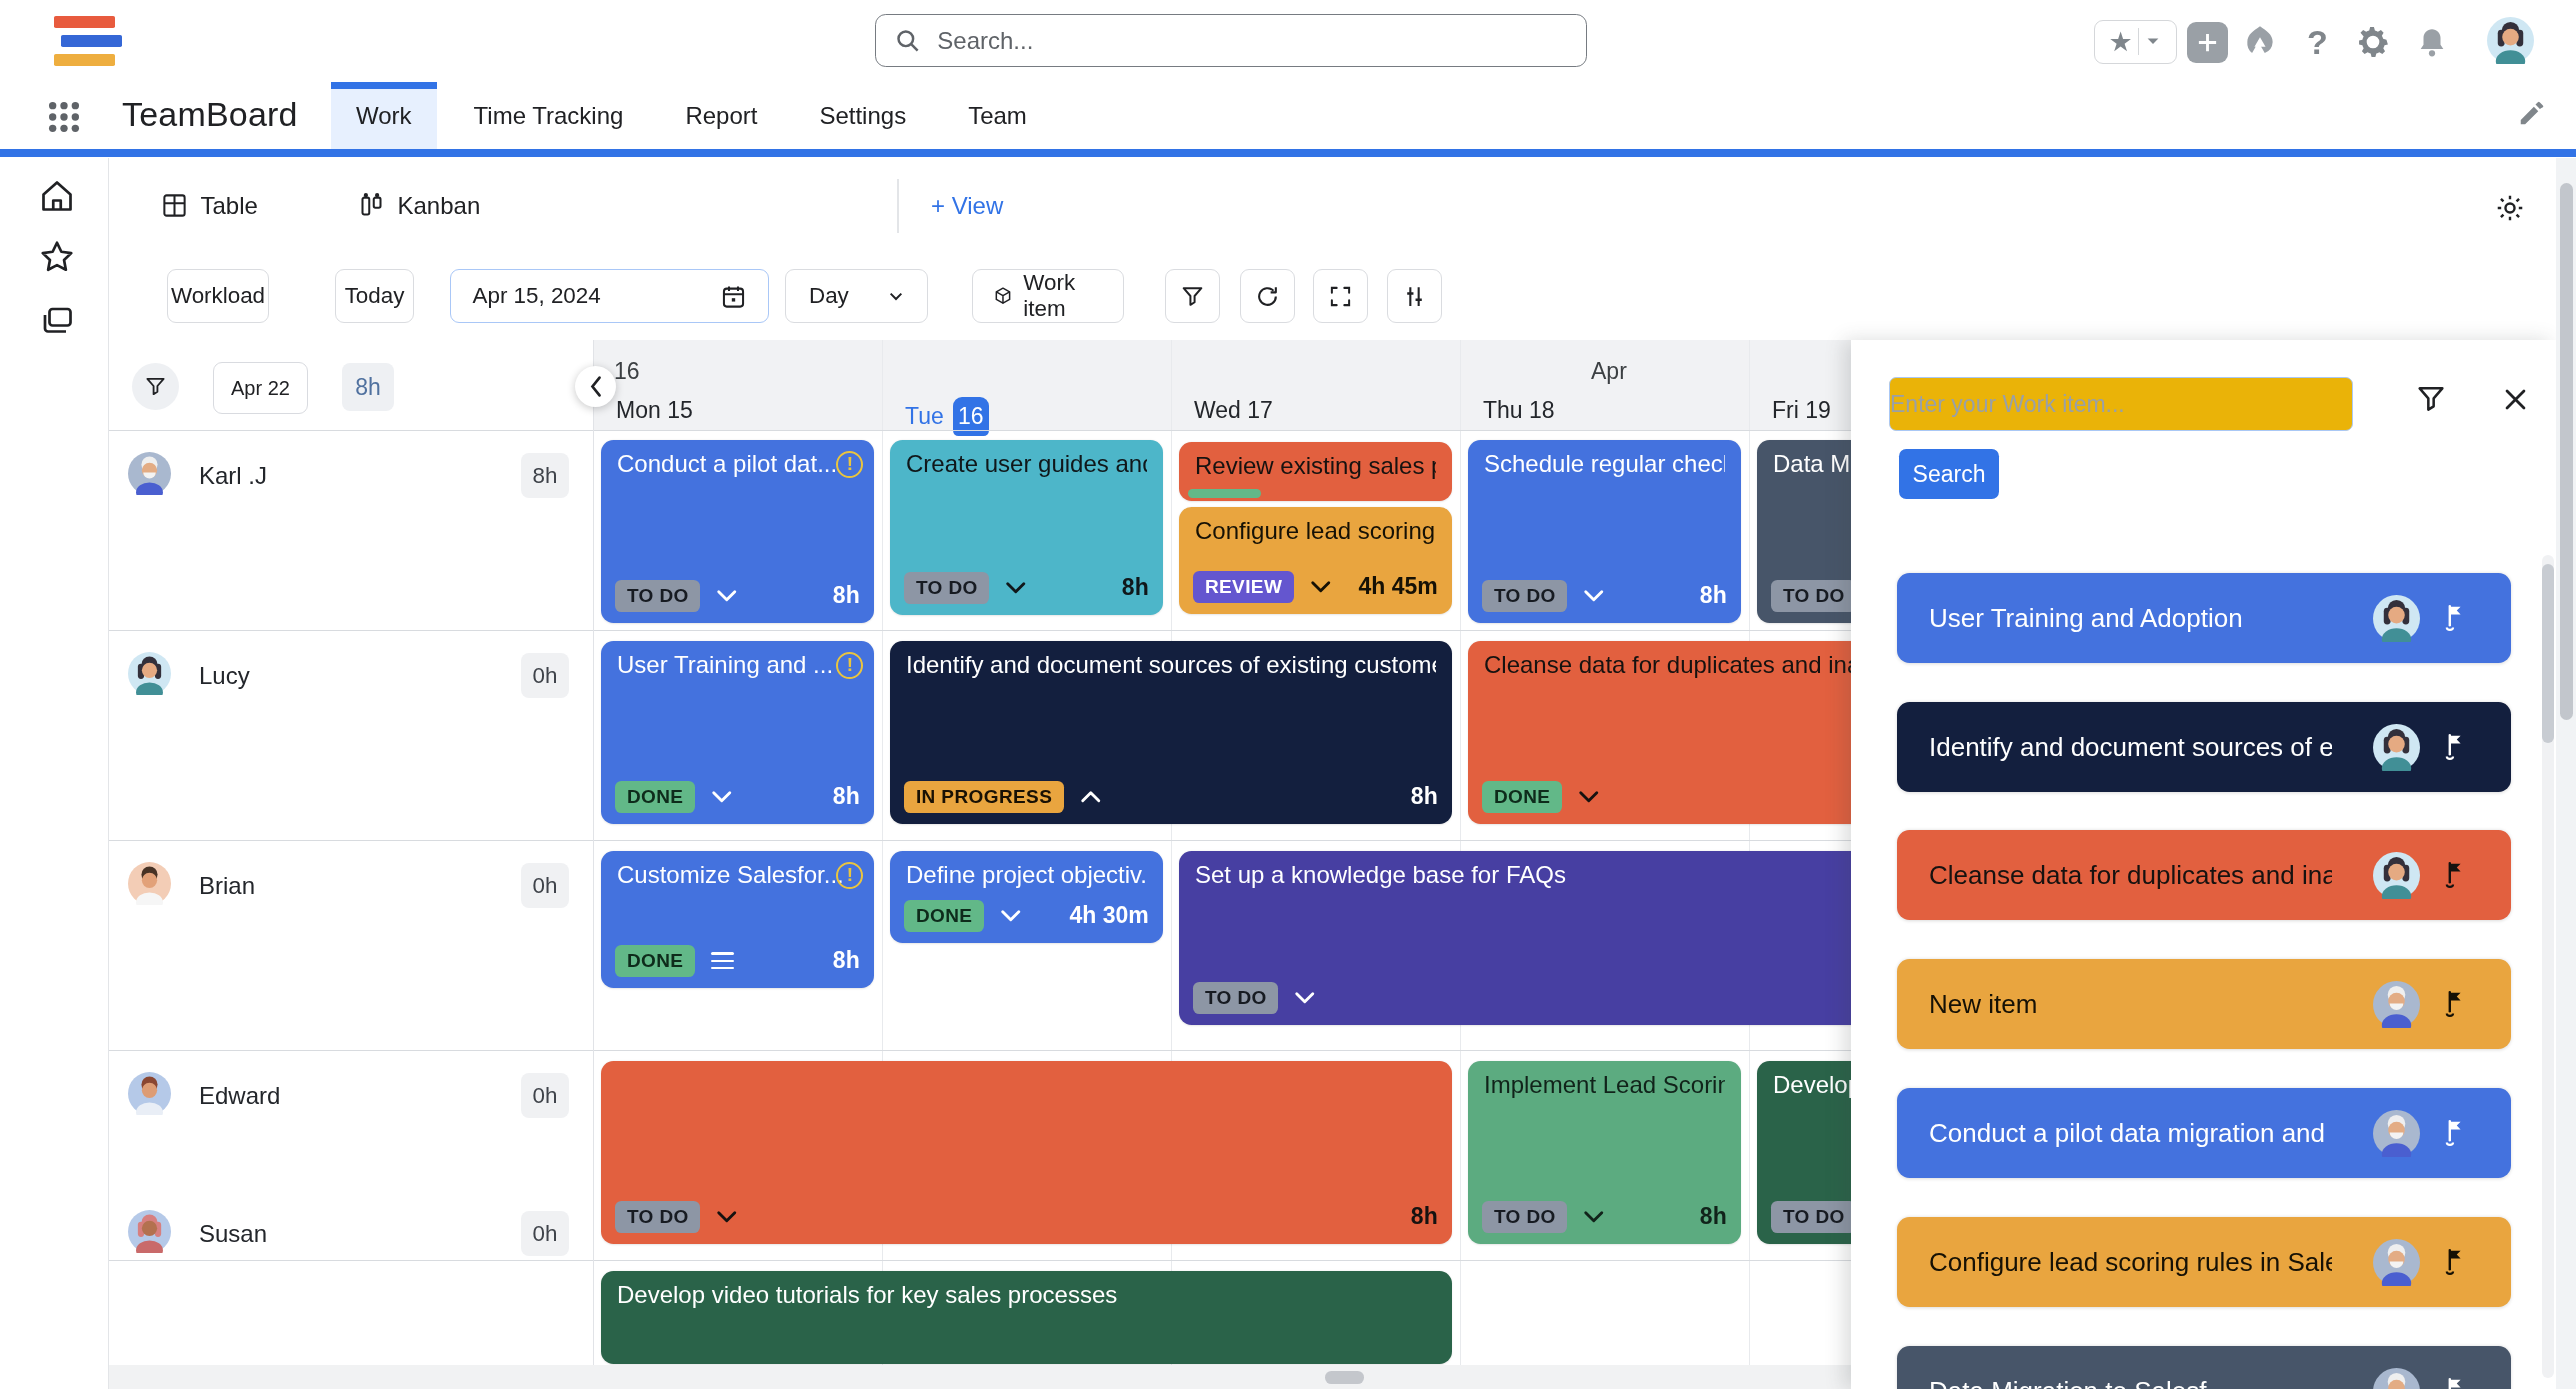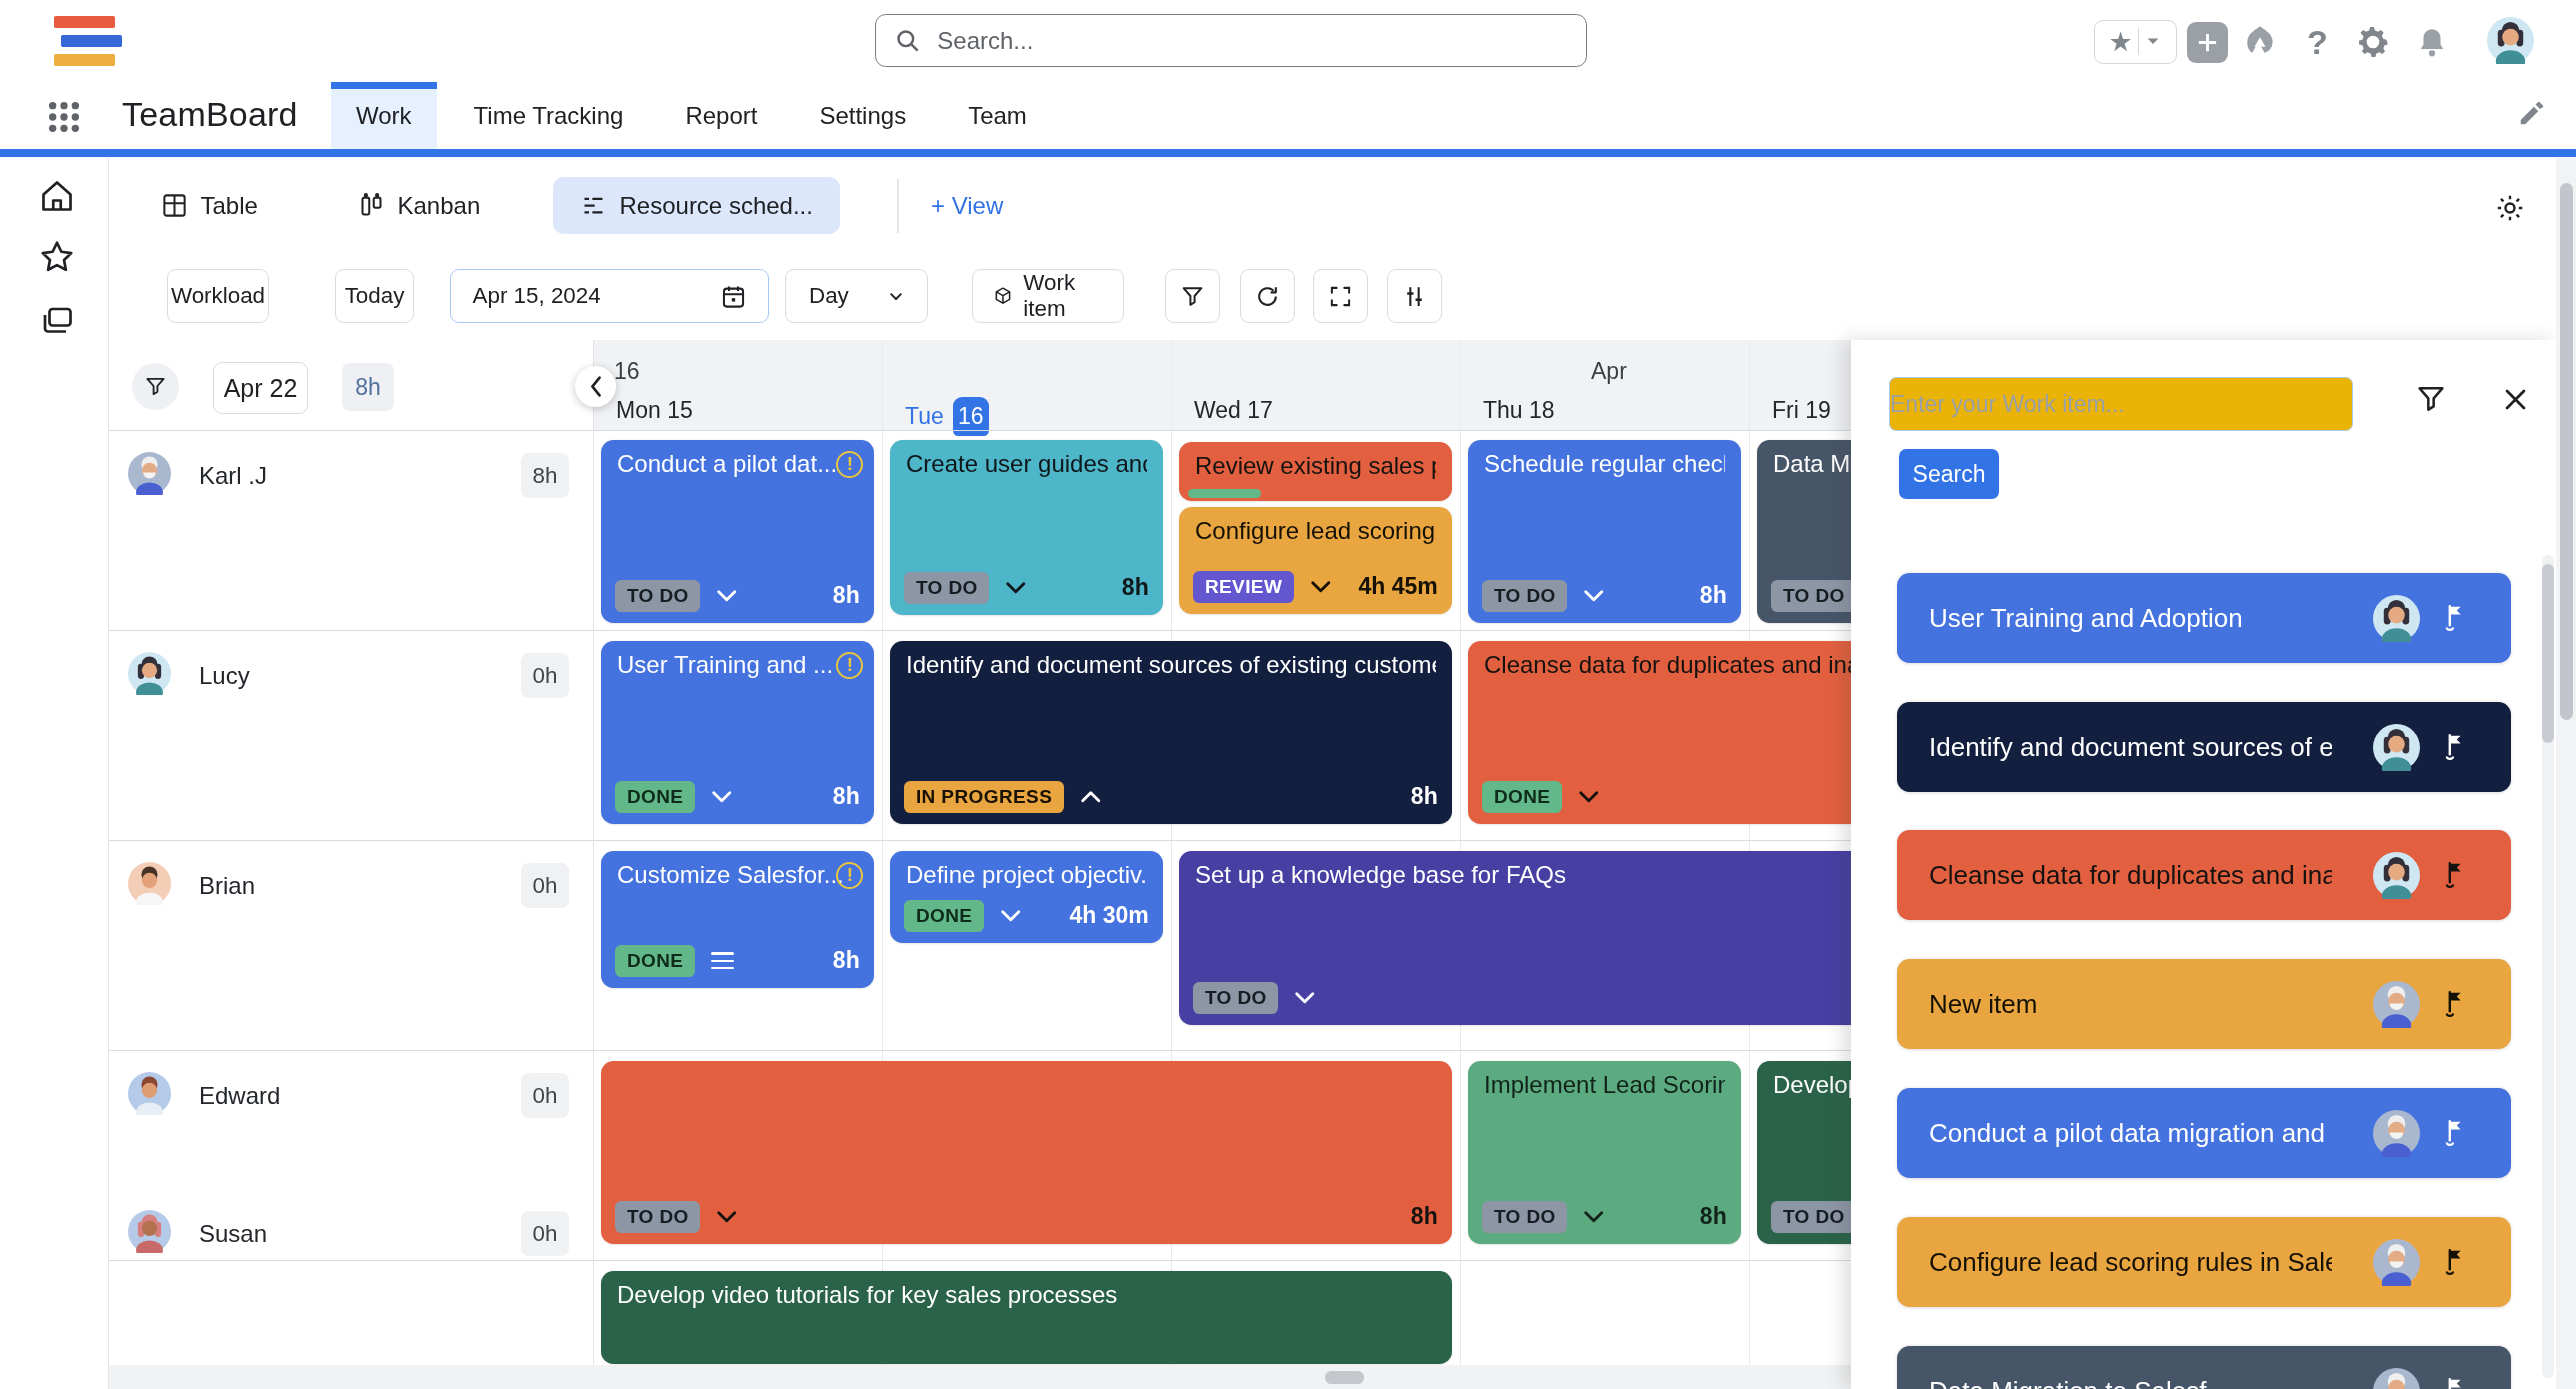--- a/index.html
+++ b/index.html
@@ -47,21 +47,21 @@
   .wk{position:absolute;font-size:23px;color:#3c4043;}
   .dayhead{position:absolute;top:397px;font-size:23px;font-weight:500;color:#23262b;white-space:nowrap;display:flex;align-items:center;gap:9px;}
   .today-name{color:#3273e6;}
   .today-num{display:inline-block;min-width:36px;height:39px;line-height:39px;text-align:center;background:#3273e6;
       color:#fff;border-radius:9px 9px 5.4px 5.4px;font-weight:500;}
   .backbtn{position:absolute;left:575px;top:366px;width:41px;height:41px;border-radius:50%;background:#fff;
       box-shadow:0 1.8px 9px rgba(0,0,0,.22);display:flex;align-items:center;justify-content:center;z-index:3;}
   .filter-circle{position:absolute;left:132px;top:363px;width:47px;height:47px;border-radius:50%;background:#eef0f3;
       display:flex;align-items:center;justify-content:center;}
   .wkfilter{position:absolute;left:213px;top:362px;width:95px;height:52px;box-sizing:border-box;border:0.9px solid #d9dbe0;
-      border-radius:9px;background:#fff;font-size:25px;color:#202124;display:flex;align-items:center;justify-content:center;}
+      border-radius:9px;background:#fff;font-size:20px;color:#202124;display:flex;align-items:center;justify-content:center;}
   .wktotal{position:absolute;left:342px;top:363px;min-width:52px;height:48px;background:#eef0f3;border-radius:8px;
       font-size:23px;color:#50719f;display:flex;align-items:center;justify-content:center;}
 
   
   .rowsep{position:absolute;left:109px;width:1742px;height:0.9px;background:#d8dbdf;}
   .colsep{position:absolute;top:340px;height:1025px;width:0.9px;background:#e8eaed;}
   .namecol-border{position:absolute;left:593px;top:340px;width:0.9px;height:1025px;background:#e1e3e7;}
   .res{position:absolute;left:109px;width:483px;}
   .res .rname{position:absolute;left:90px;top:32px;font-size:24px;font-weight:500;color:#23262b;}
   .res .avatar{position:absolute;left:19px;top:21.5px;}
@@ -250,26 +250,20 @@
     <span>Table</span>
   </div>
   <div class="viewbtn" style="left:358px;top:177px;">
     <svg width="27" height="27" viewBox="0 0 24 24" fill="none" stroke="#202124" stroke-width="1.8">
         <rect x="4" y="5" width="6" height="15" rx="1.5"></rect>
         <rect x="14" y="5" width="6" height="9" rx="1.5"></rect>
         <circle cx="7" cy="2.8" r="1" fill="#202124"></circle>
         <circle cx="17" cy="2.8" r="1" fill="#202124"></circle>
       </svg>
     <span>Kanban</span>
-  </div>
-  <div class="viewbtn pill" style="left:553px;top:177px;">
-    <svg width="27" height="27" viewBox="0 0 24 24" fill="none" stroke="#202124" stroke-width="2">
-        <path d="M4 6h4M11 6h9M4 12h9M4 18h4M11 18h9"></path>
-      </svg>
-    <span>Resource sched...</span>
   </div>
   <div class="a" style="left:897px;top:179px;width:1.8px;height:54px;background:#e3e5e8;"></div>
   <div class="viewbtn addview" style="left:931px;top:177px;">
     <span>+ View</span>
   </div>
   <div class="a" style="left:2494px;top:192px;">
     <svg width="32" height="32" viewBox="0 0 24 24" fill="none" stroke="#202124" stroke-width="1.8">
         <circle cx="12" cy="12" r="3.4"></circle>
         <path d="M12 2.8v2.6M12 18.6v2.6M2.8 12h2.6M18.6 12h2.6M5.2 5.2l1.9 1.9M16.9 16.9l1.9 1.9M18.8 5.2l-1.9 1.9M7.1 16.9l-1.9 1.9"></path>
       </svg>

